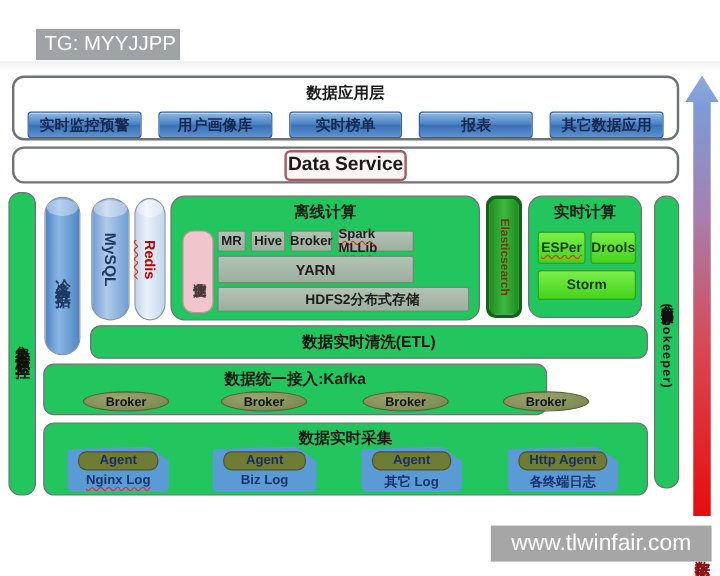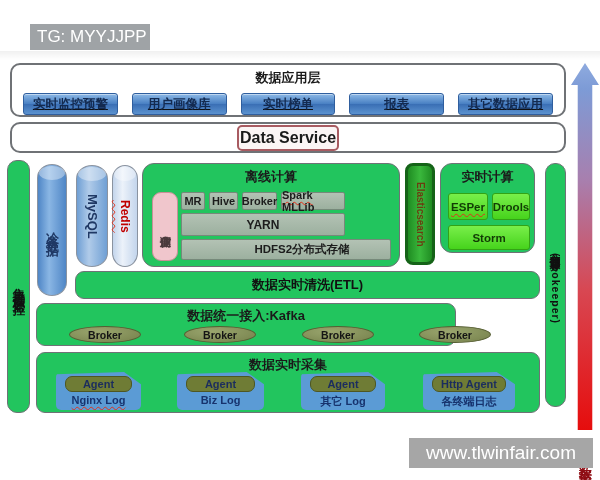--- a/index.html
+++ b/index.html
@@ -5,21 +5,21 @@
   html,body{margin:0;padding:0;background:#fff;}
   #canvas{position:relative;width:600px;height:480px;background:#ffffff;overflow:hidden;
           font-family:"Liberation Sans",sans-serif;color:#111;}
   
   .frame{position:absolute;background:#fff;border:2px solid #6f7276;border-radius:10px;box-sizing:border-box;}
   .frame-thin{position:absolute;background:#22c55e;border:1.5px solid #6f7276;border-radius:9px;box-sizing:border-box;}
   .layer-title{position:absolute;left:0;right:0;top:4px;text-align:center;font-size:13px;font-weight:bold;color:#1a1a1a;}
   
   .badge{position:absolute;background:#9fa3a6;color:#fff;display:flex;align-items:center;}
   
-  .btn-row{position:absolute;left:11px;right:11px;top:28px;height:22px;display:flex;gap:14px;text-decoration:underline;}
+  .btn-row{position:absolute;left:11px;right:11px;top:28px;height:22px;display:flex;gap:14px;}
   .app-btn{flex:1;background:linear-gradient(180deg,#8db9e6 0%,#4a81c4 48%,#3a6fb5 52%,#5b92cf 100%);
            border:1px solid #2f5e9e;border-radius:3px;color:#132a50;font-weight:bold;font-size:12.5px;
            display:flex;align-items:center;justify-content:center;box-shadow:inset 0 1px 0 rgba(255,255,255,.45);}
   
   .ds-box{position:absolute;left:50%;top:50%;transform:translate(-50%,-50%);width:98px;height:22px;
           background:#fbf5f5;border:2px solid #a85b61;border-radius:5px;display:flex;align-items:center;
           justify-content:center;font-weight:bold;font-size:16px;color:#1a1a1a;}
   
   .vtext{writing-mode:vertical-rl;text-orientation:mixed;display:flex;align-items:center;justify-content:center;
          margin:auto;height:100%;width:100%;}
@@ -113,21 +113,21 @@
     <div class="sage" style="left:99px;top:28px;width:35px;height:18px;">Broker</div>
     <div class="sage misspell" style="left:138px;top:28px;width:64px;height:18px;">Spark MLLib</div>
     <div class="sage" style="left:38px;top:49px;width:164px;height:23px;font-size:12px;">YARN</div>
     <div class="sage" style="left:38px;top:75px;width:210px;height:21px;font-size:11.5px;padding-left:32px;">HDFS2分布式存储</div>
   </div>
 
   <div class="elastic">
     <div class="vtext">Elasticsearch</div>
   </div>
 
-  <div class="frame-thin" style="left:440px;top:163px;width:95px;height:90px;border-radius:12px;">
+  <div class="frame-thin" style="left:440px;top:163px;width:95px;height:102px;border-radius:12px;">
     <div class="layer-title">实时计算</div>
     <div class="green misspell" style="left:7px;top:29px;width:40px;height:27px;">ESPer</div>
     <div class="green" style="left:51px;top:29px;width:38px;height:27px;">Drools</div>
     <div class="green" style="left:7px;top:61px;width:82px;height:25px;">Storm</div>
   </div>
 
   <div class="frame-thin" style="left:75px;top:271px;width:465px;height:28px;display:flex;align-items:center;justify-content:center;">
     <span style="font-size:13px;font-weight:bold;">数据实时清洗(ETL)</span>
   </div>
 

